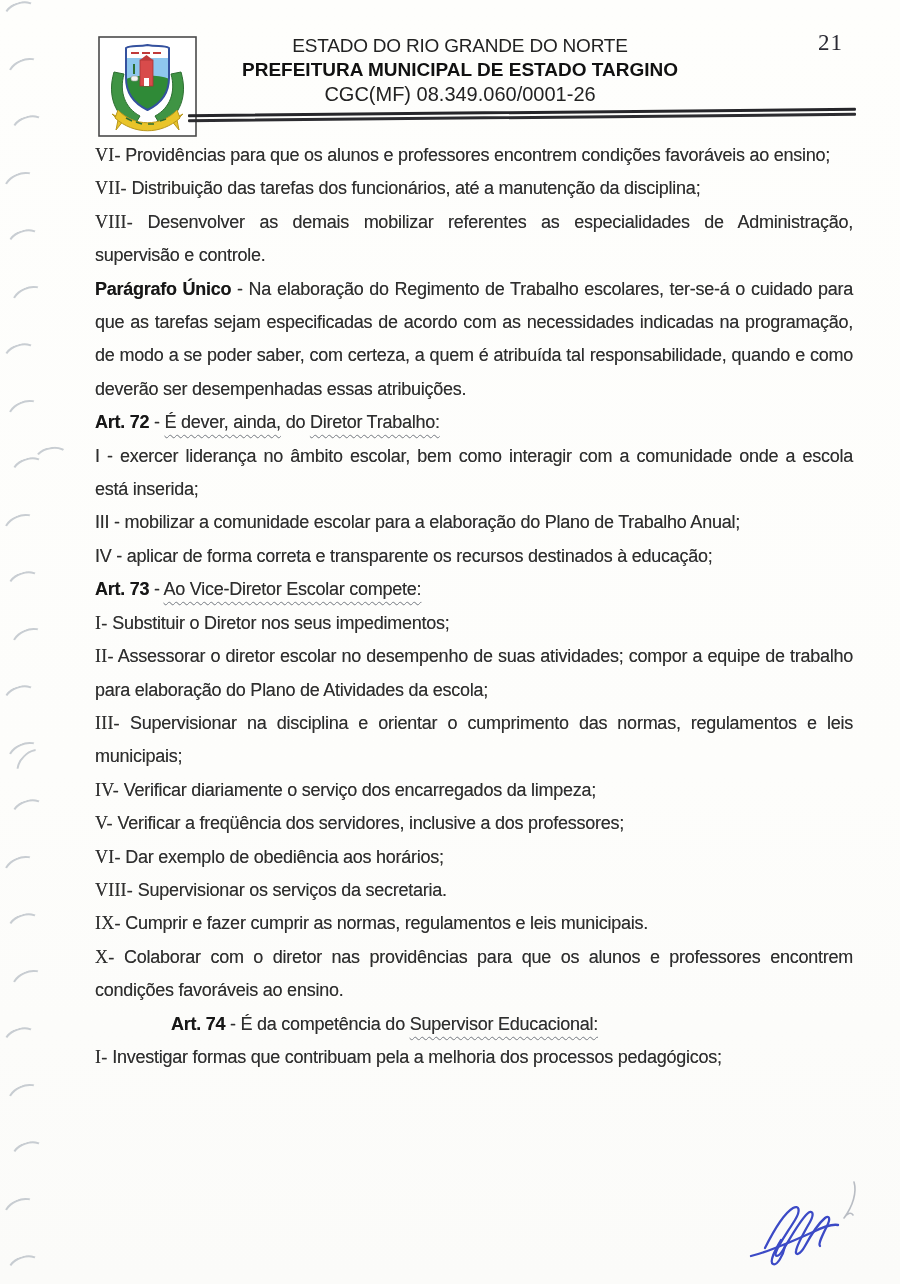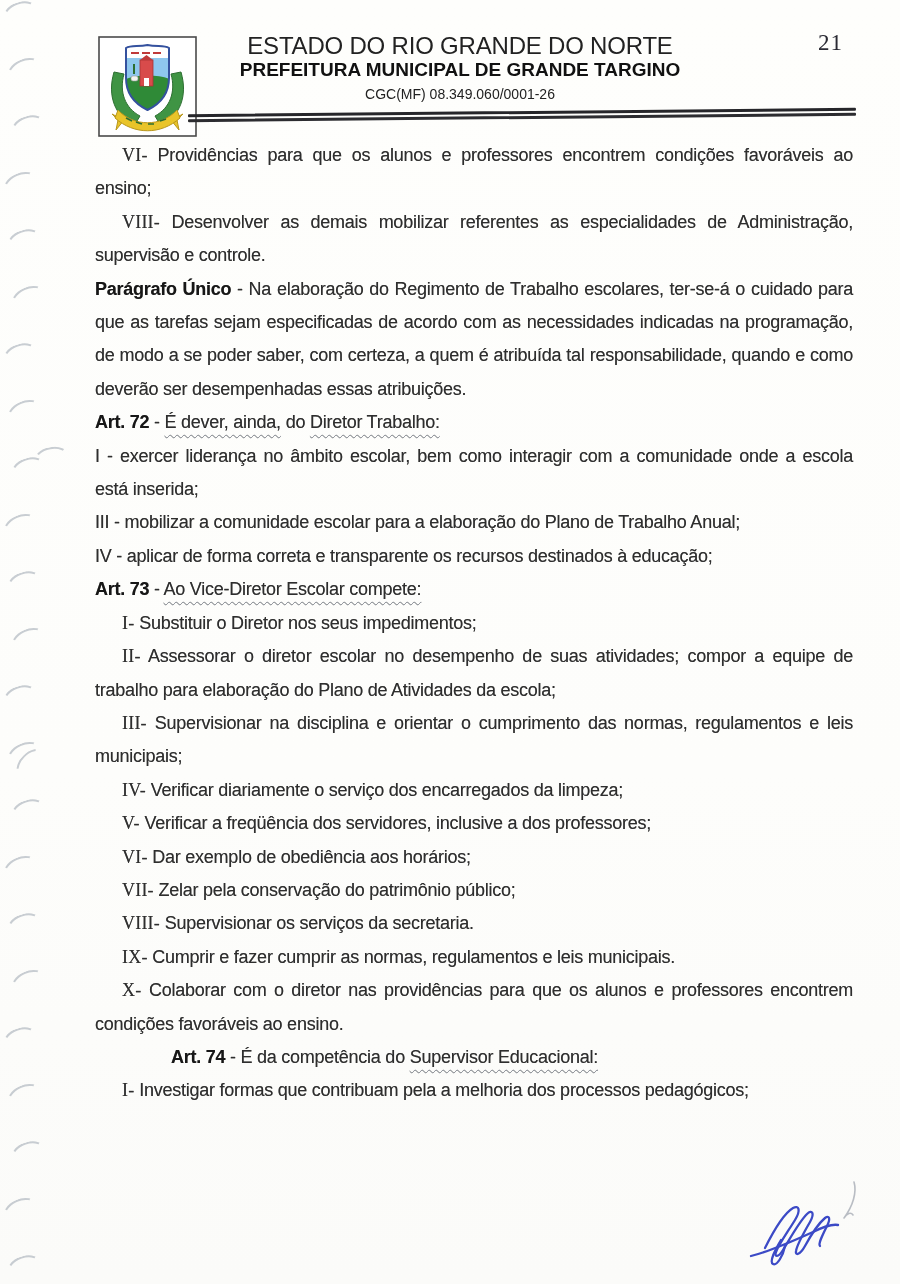--- a/index.html
+++ b/index.html
@@ -24,23 +24,23 @@
     transform:rotate(-18deg);
   }
   
   #logo-box{
     position:absolute; left:98px; top:36px; width:99px; height:101px;
   }
   #header-text{
     position:absolute; left:120px; right:100px; top:33px;
     text-align:center; color:#1c1c1c;
   }
-  #header-line1{ font-size:24px; letter-spacing:-.2px; line-height:25px; color:#222; }
+  #header-line1{ font-size:19px; letter-spacing:-.2px; line-height:25px; color:#222; }
   #header-line2{ font-size:19px; font-weight:700; line-height:24px; color:#111; }
-  #header-line3{ font-size:14px; line-height:24px; color:#222; }
+  #header-line3{ font-size:20px; line-height:24px; color:#222; }
   #page-number{
     position:absolute; left:818px; top:30px; width:46px;
     font-family:"Liberation Serif", serif;
     font-size:23px; color:#2a2a33; letter-spacing:1px;
   }
   #header-rule{
     position:absolute; left:188px; top:111px; width:668px; height:9px;
     transform:rotate(-0.55deg);
   }
   #header-rule .bar1{ height:3.4px; background:#26262a; border-radius:1px; }
@@ -48,21 +48,21 @@
   
   #doc-body{
     position:absolute; left:95px; top:139px; width:758px;
     font-size:18px; letter-spacing:-0.25px; line-height:33.4px;
     color:#2e2e2e; text-align:justify;
     text-shadow:0 0 .4px rgba(46,46,46,.55);
   }
   .para{ margin:0; }
   .para.indented{ padding-left:76px; }
   .run-bold{ font-weight:700; color:#171717; }
-  .run-serif{ font-family:"Liberation Serif", serif; letter-spacing:.2px;margin-left:27px; }
+  .run-serif{ font-family:"Liberation Serif", serif; letter-spacing:.2px; }
   .pencil-underline{
     text-decoration-line:underline;
     text-decoration-style:wavy;
     text-decoration-color:rgba(140,148,158,.65);
     text-decoration-thickness:1px;
     text-underline-offset:6px;
   }
   
   #signature{ position:absolute; left:743px; top:1196px; width:100px; height:70px; }
   #pen-mark{ position:absolute; left:836px; top:1178px; width:26px; height:50px; }
@@ -128,47 +128,47 @@
         <rect x="46" y="42" width="5" height="8" fill="#ffffff"></rect>
         <rect x="33" y="40" width="7" height="5" rx="2" fill="#f4f4f0" stroke="#999" stroke-width="0.6"></rect>
         <path d="M36 28 v10" stroke="#2c6e31" stroke-width="2"></path>
       </g>
       <path d="M28 12 C33 9 40 11 49.5 9 C59 11 66 9 71 12 L71 42 C71 58 62 68 49.5 74 C37 68 28 58 28 42 Z" fill="none" stroke="#34519e" stroke-width="2"></path>
     </svg>
   </div>
 
   <div id="header-text">
     <div id="header-line1">ESTADO DO RIO GRANDE DO NORTE</div>
-    <div id="header-line2">PREFEITURA MUNICIPAL DE GRANDE TARGINO</div>
+    <div id="header-line2">PREFEITURA MUNICIPAL DE ESTADO TARGINO</div>
     <div id="header-line3">CGC(MF) 08.349.060/0001-26</div>
   </div>
 
   <div id="page-number">21</div>
 
   <div id="header-rule">
     <div class="bar1"></div>
     <div class="bar2"></div>
   </div>
 
   <div id="doc-body">
       <p class="para"><span class="run-serif">VI-</span><span> Providências para que os alunos e professores encontrem condições favoráveis ao ensino;</span></p>
+      <p class="para"><span class="run-serif">VII-</span><span> Distribuição das tarefas dos funcionários, até a manutenção da disciplina;</span></p>
       <p class="para"><span class="run-serif">VIII-</span><span> Desenvolver as demais mobilizar referentes as especialidades de Administração, supervisão e controle.</span></p>
       <p class="para"><span class="run-bold">Parágrafo Único</span><span> - Na elaboração do Regimento de Trabalho escolares, ter-se-á o cuidado para que as tarefas sejam especificadas de acordo com as necessidades indicadas na programação, de modo a se poder saber, com certeza, a quem é atribuída tal responsabilidade, quando e como deverão ser desempenhadas essas atribuições.</span></p>
       <p class="para"><span class="run-bold">Art. 72</span><span> - </span><span class="pencil-underline">É dever, ainda,</span><span> do </span><span class="pencil-underline">Diretor Trabalho:</span></p>
       <p class="para"><span>I - exercer liderança no âmbito escolar, bem como interagir com a comunidade onde a escola está inserida;</span></p>
       <p class="para"><span>III - mobilizar a comunidade escolar para a elaboração do Plano de Trabalho Anual;</span></p>
       <p class="para"><span>IV - aplicar de forma correta e transparente os recursos destinados à educação;</span></p>
       <p class="para"><span class="run-bold">Art. 73</span><span> - </span><span class="pencil-underline">Ao Vice-Diretor Escolar compete:</span></p>
       <p class="para"><span class="run-serif">I-</span><span>  Substituir o Diretor nos seus impedimentos;</span></p>
       <p class="para"><span class="run-serif">II-</span><span> Assessorar o diretor escolar no desempenho de suas atividades; compor a equipe de trabalho para elaboração do Plano de Atividades da escola;</span></p>
       <p class="para"><span class="run-serif">III-</span><span> Supervisionar na disciplina e orientar o cumprimento das normas, regulamentos e leis municipais;</span></p>
       <p class="para"><span class="run-serif">IV-</span><span> Verificar diariamente o serviço dos encarregados da limpeza;</span></p>
       <p class="para"><span class="run-serif">V-</span><span> Verificar a freqüência dos servidores, inclusive a dos professores;</span></p>
       <p class="para"><span class="run-serif">VI-</span><span> Dar exemplo de obediência aos horários;</span></p>
-      <p class="para"><span class="run-serif">VII-</span><span> Zelar pela conservação do patrimônio público;</span></p>
       <p class="para"><span class="run-serif">VIII-</span><span> Supervisionar os serviços da secretaria.</span></p>
       <p class="para"><span class="run-serif">IX-</span><span> Cumprir e fazer cumprir as normas, regulamentos e leis municipais.</span></p>
       <p class="para"><span class="run-serif">X-</span><span> Colaborar com o diretor nas providências para que os alunos e professores encontrem condições favoráveis ao ensino.</span></p>
       <p class="para indented"><span class="run-bold">Art. 74</span><span> - É da competência do </span><span class="pencil-underline">Supervisor Educacional:</span></p>
       <p class="para"><span class="run-serif">I-</span><span>  Investigar formas que contribuam pela a melhoria dos processos pedagógicos;</span></p>
     </div>
 
   <div id="signature">
     <svg width="100" height="70" viewBox="0 0 100 70">
       <g fill="none" stroke="#2c3cc2" stroke-width="2.3" stroke-linecap="round" opacity="0.92">

